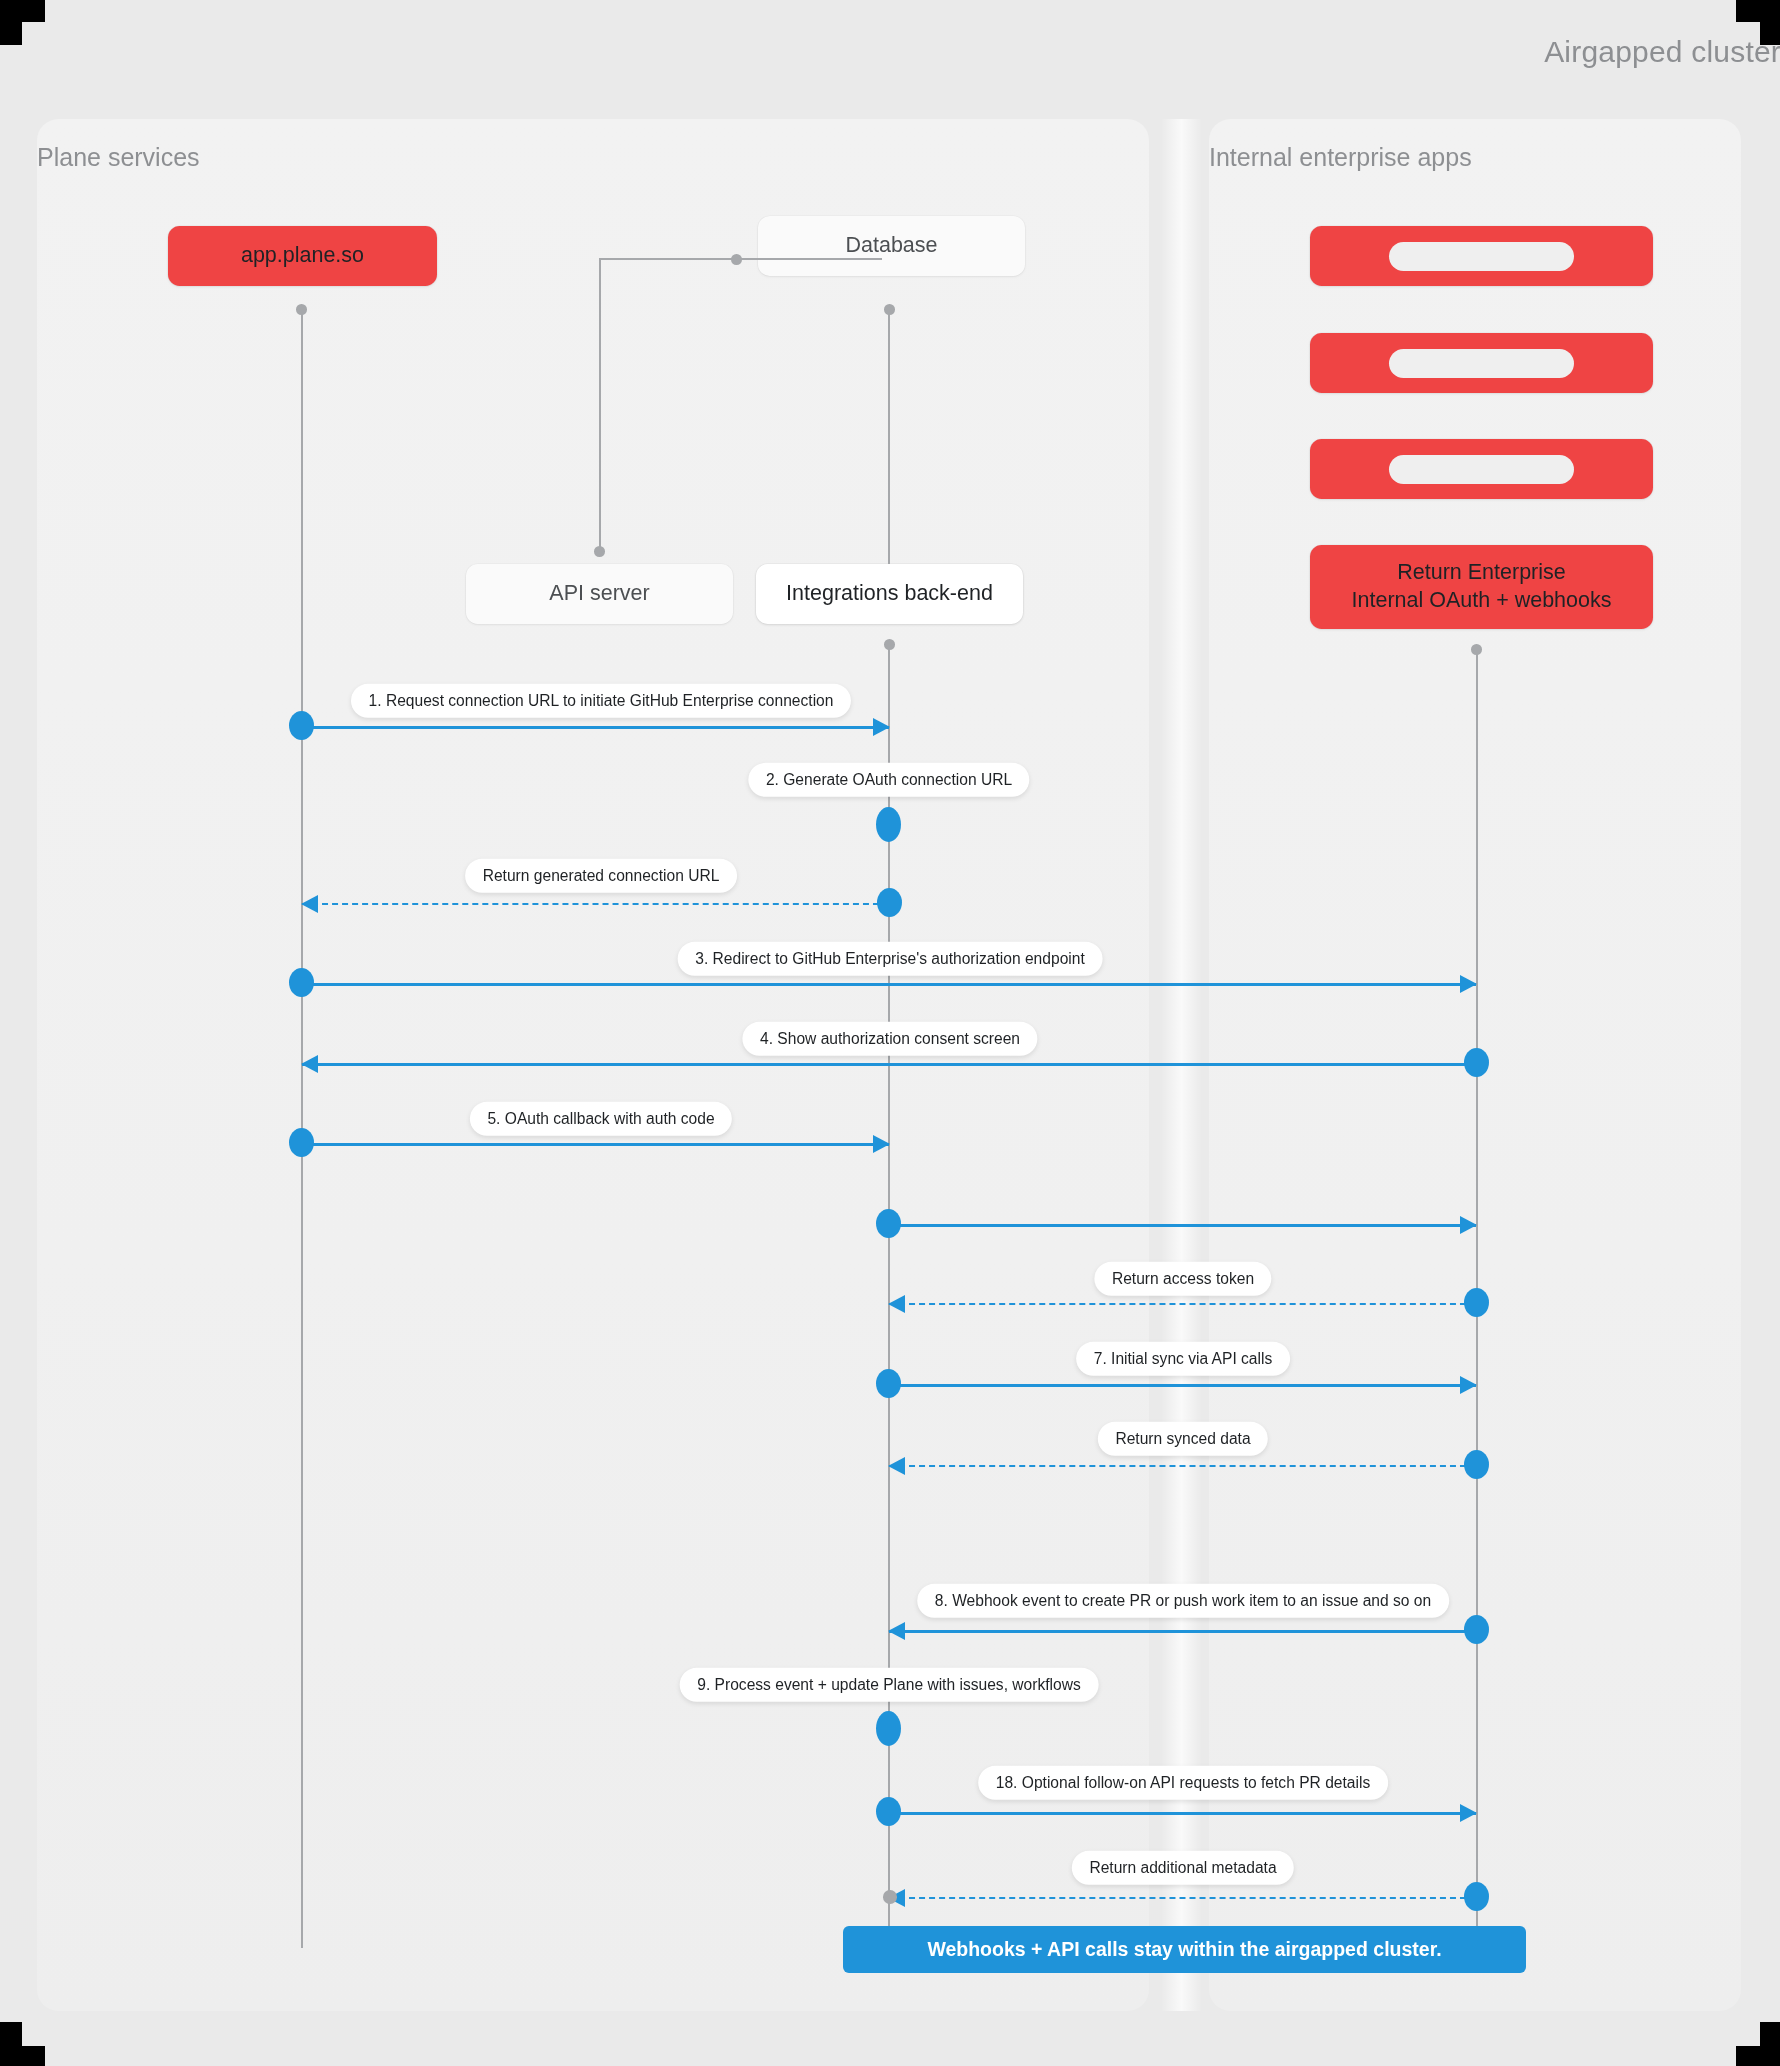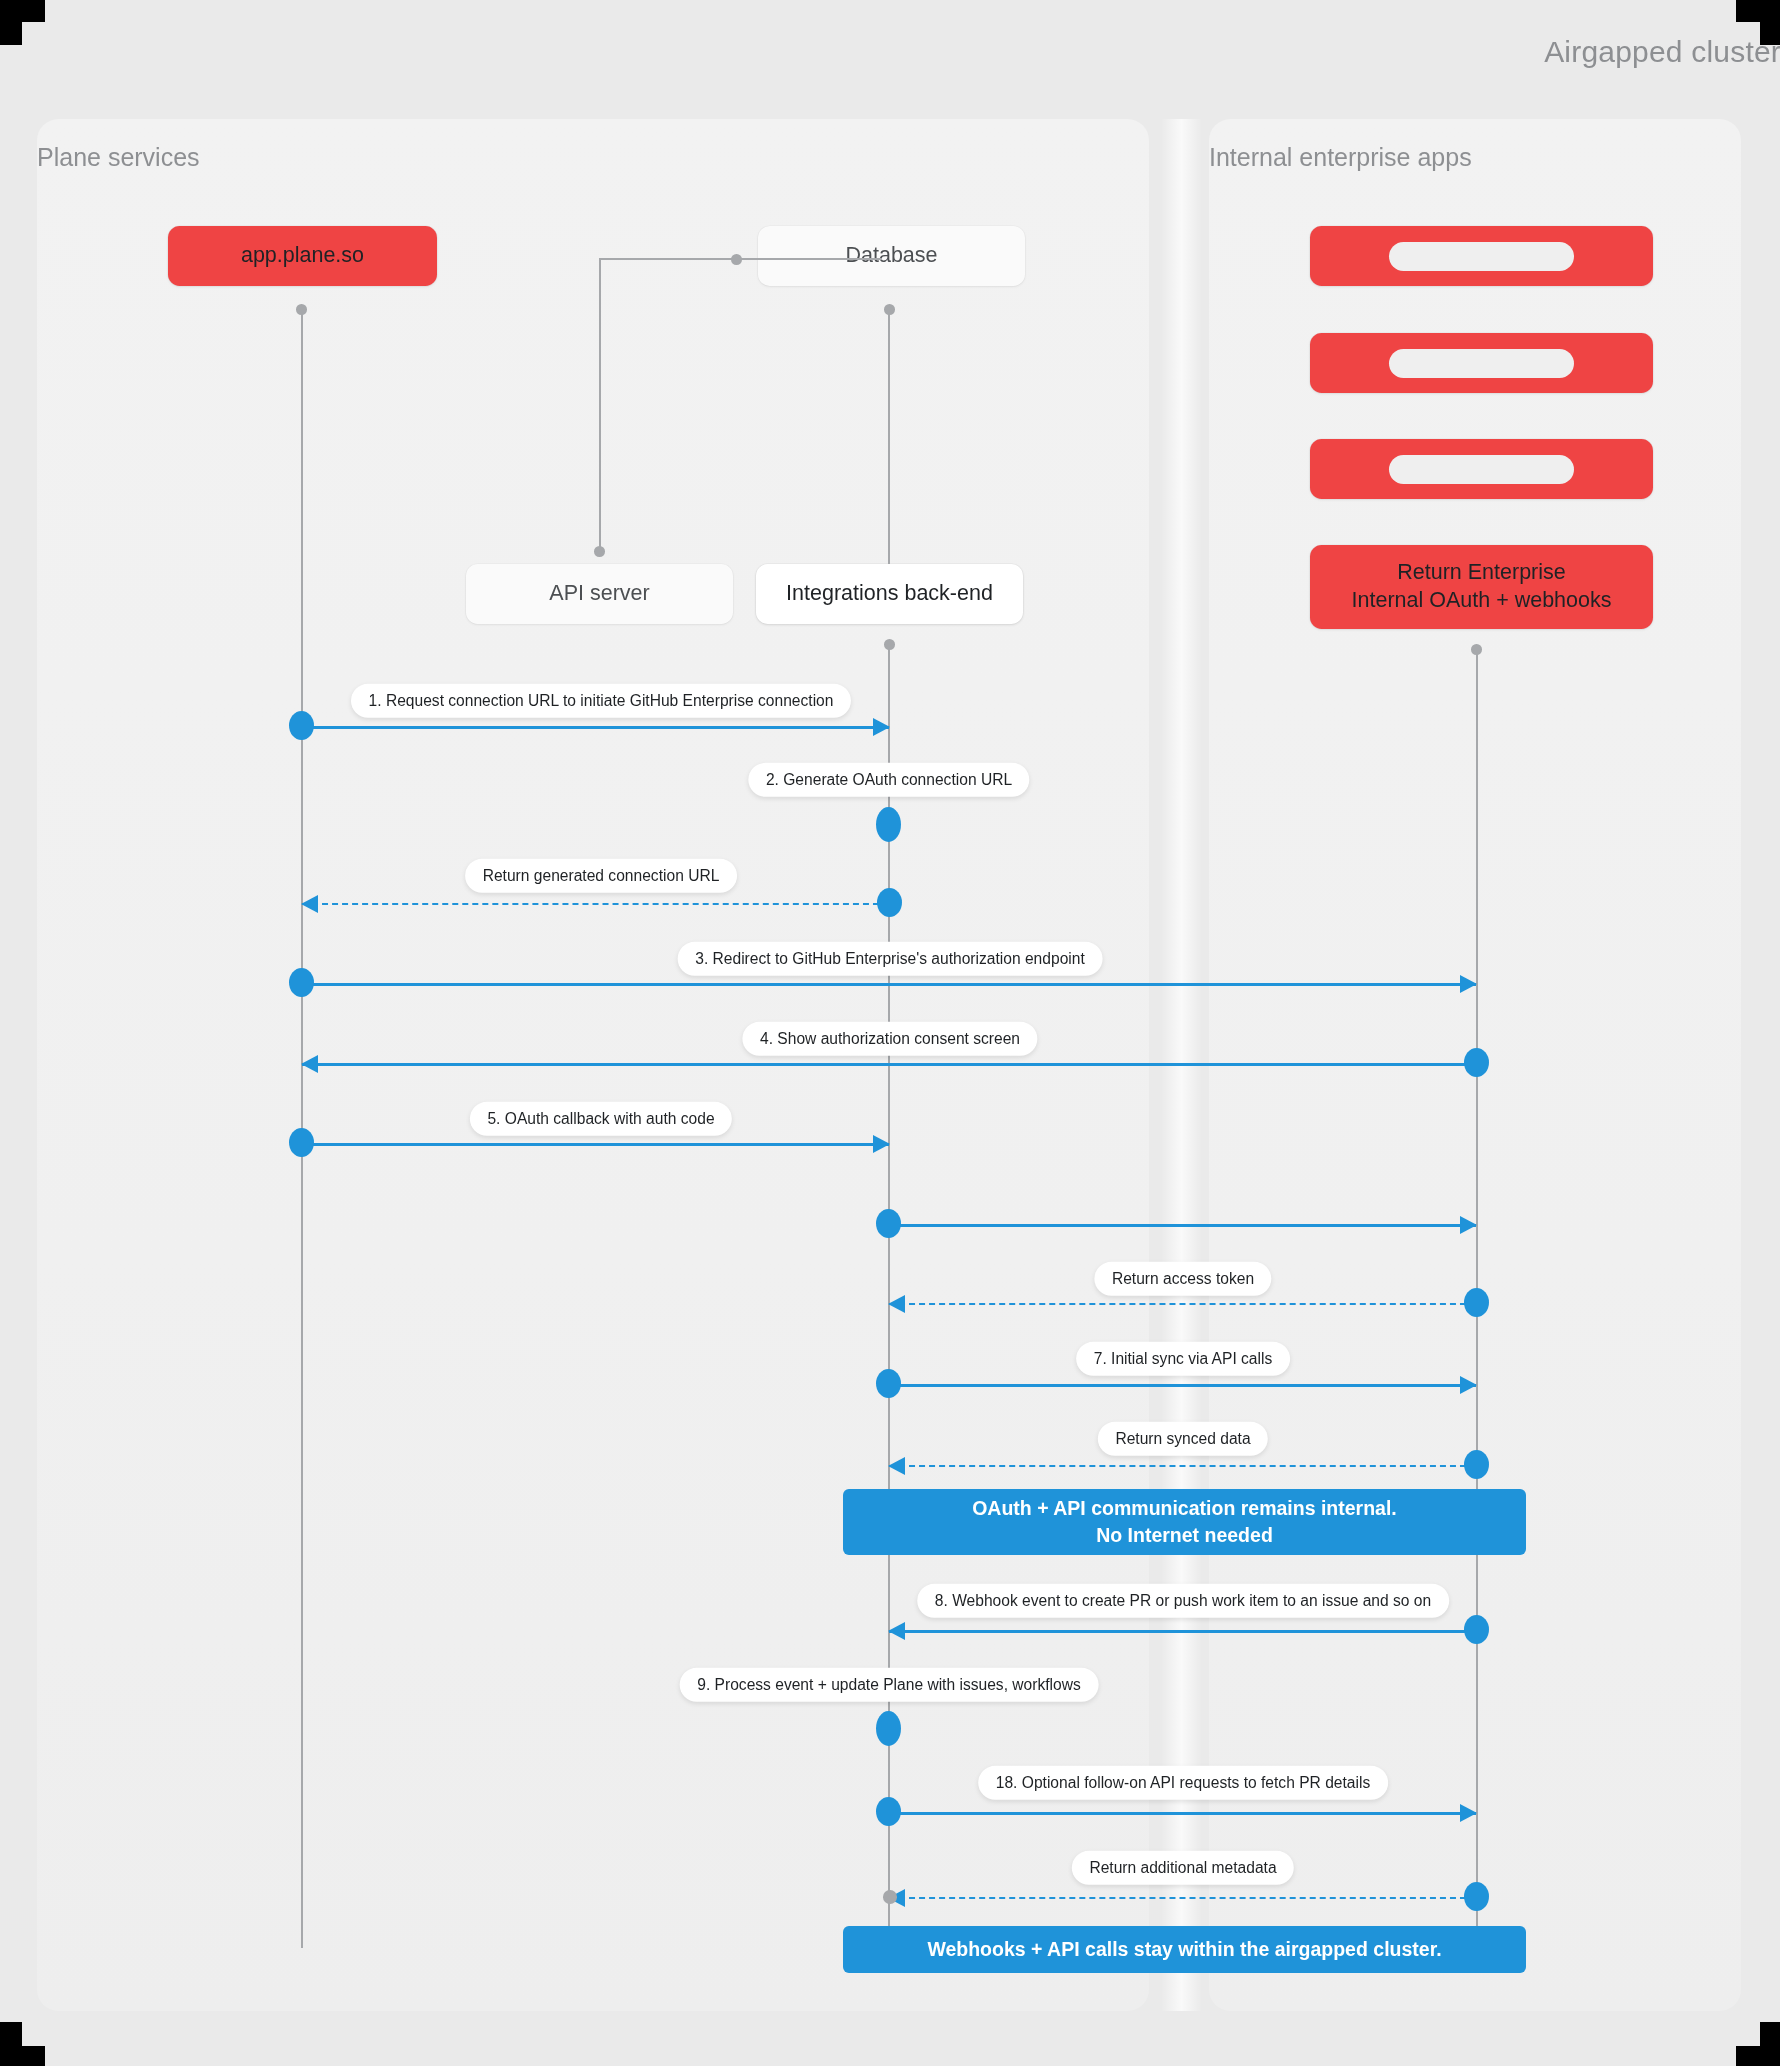--- a/index.html
+++ b/index.html
@@ -124,21 +124,21 @@
   </div>
   <div class="group group-right">
     <div class="group-title">Internal enterprise apps</div>
   </div>
   <div class="band"></div>
 
   <div class="node ghost" style="left:168px;top:226px;width:269px;height:60px;">
     <span>app.plane.so</span>
   </div>
 
-  <div class="node dim" style="left:758px;top:226px;width:267px;height:60px;text-align:center;">
+  <div class="node dim" style="left:758px;top:216px;width:267px;height:60px;text-align:center;">
     <span>Database</span>
   </div>
 
   <div class="node dim" style="left:466px;top:564px;width:267px;height:60px;">
     <span>API server</span>
   </div>
 
   <div class="node" style="left:756px;top:564px;width:267px;height:60px;">
     <span>Integrations back-end</span>
   </div>
@@ -235,24 +235,20 @@
     <div class="arrowR"></div>
   </div>
 
   <div class="label" style="left:1183px;top:1439px;">Return synced data</div>
   <div class="msg dashed" style="left:889px;top:1465px;width:587px;">
     <div class="line"></div>
     <div class="arrowL"></div>
     <div class="ball" style="right:-12.7px;"></div>
   </div>
 
-  <div class="note" style="left:843px;top:1489px;width:683px;height:66px;flex-direction:column;">
-    <span>OAuth + API communication remains internal.</span>
-    <span>No Internet needed</span>
-  </div>
 
   <div class="label" style="left:1183px;top:1601px;">8. Webhook event to create PR  or push work item to an issue  and so on</div>
   <div class="msg" style="left:889px;top:1630px;width:587px;">
     <div class="line"></div>
     <div class="arrowL"></div>
     <div class="ball" style="right:-12.7px;"></div>
   </div>
 
   <div class="label" style="left:889px;top:1685px;">9. Process event + update Plane with issues, workflows</div>
   <div class="msg" style="left:889px;top:1728px;width:0;">

